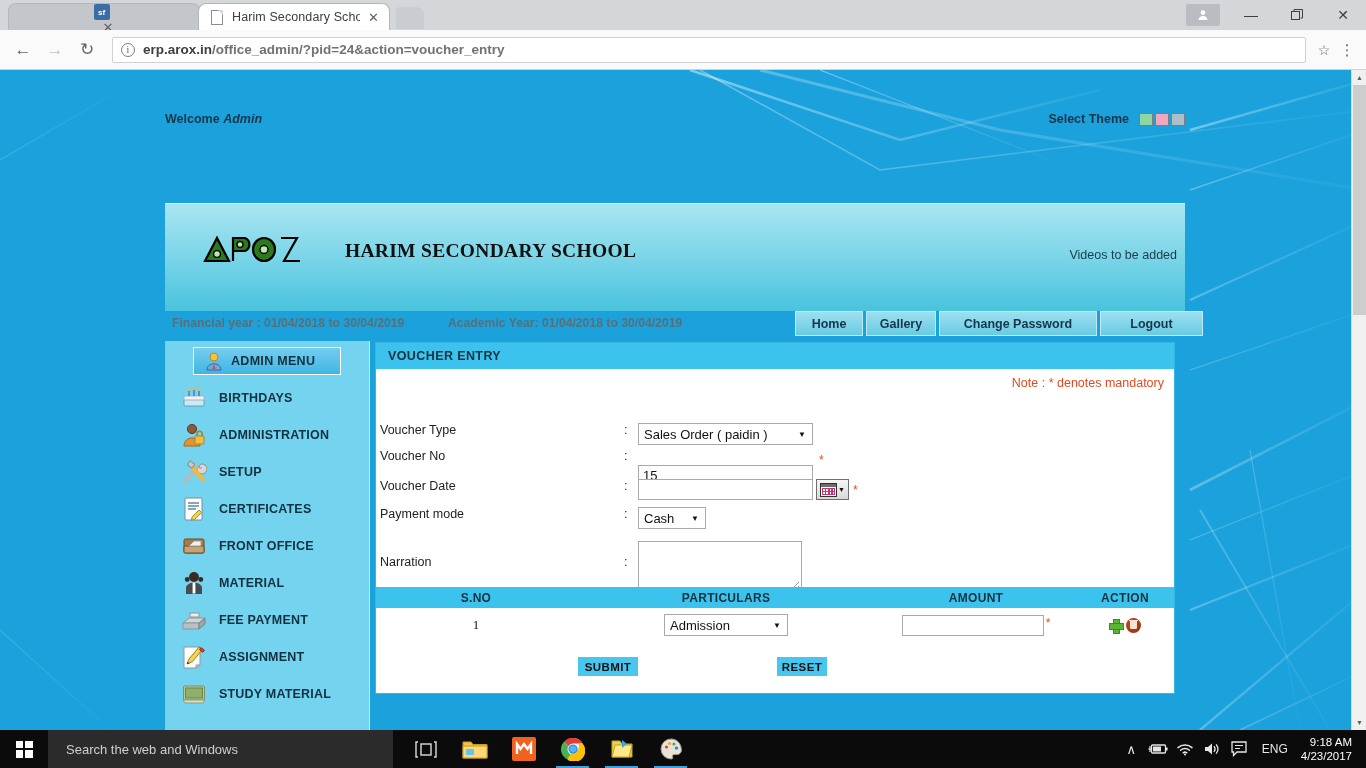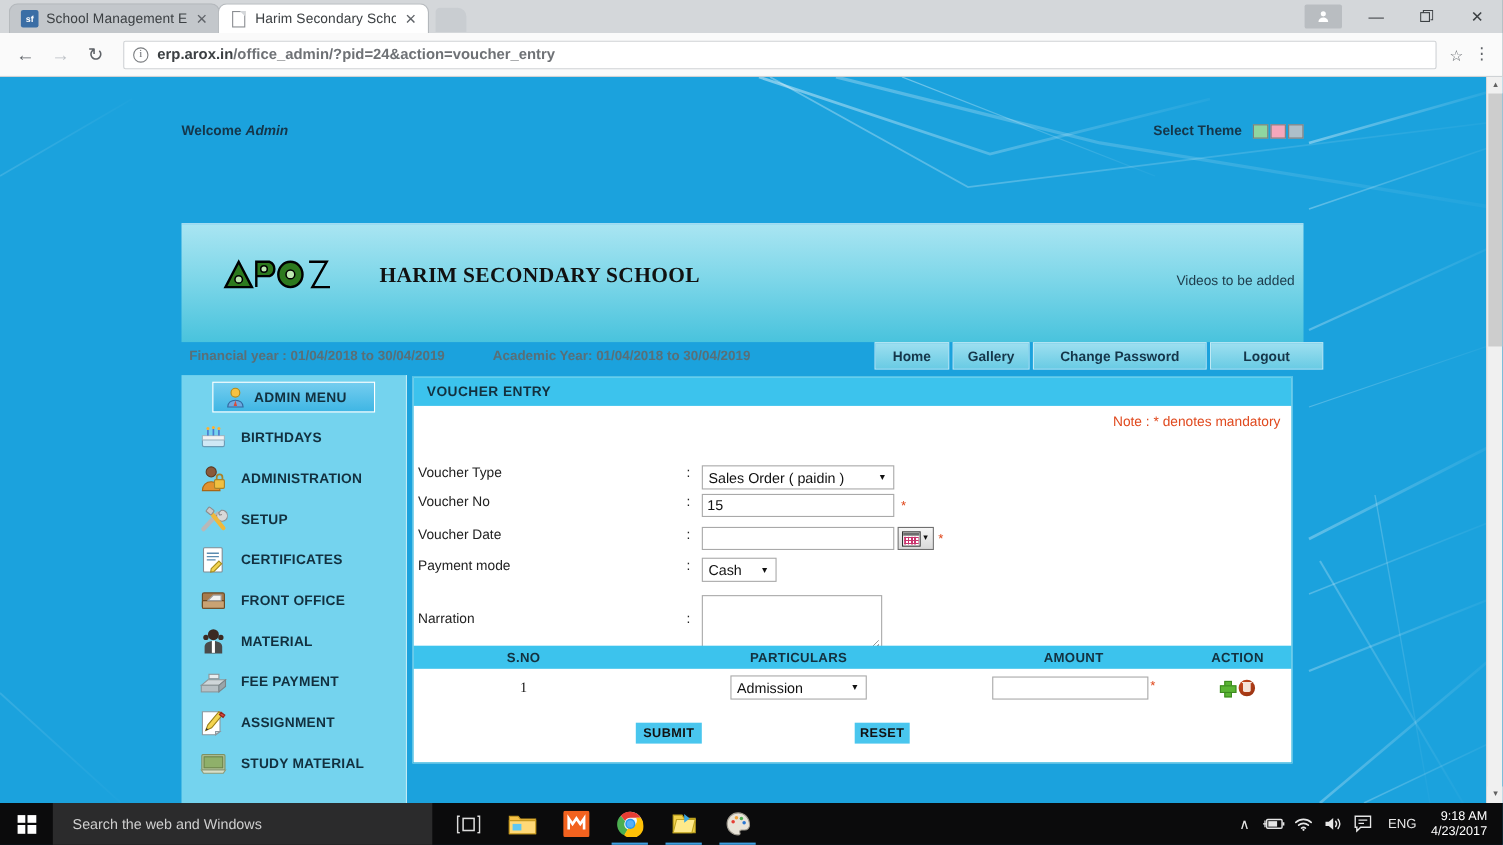--- a/index.html
+++ b/index.html
@@ -22,21 +22,21 @@
   .tab {
     position: absolute; top: 3px; height: 27px;
     display: flex; align-items: center;
     padding: 0 8px 0 10px;
     border-top-left-radius: 8px; border-top-right-radius: 8px;
     font-size: 12px; color: #3c4043;
     white-space: nowrap; overflow: hidden;
   }
   .tab.inactive {
     background: #c3c7cb;
-    border: 1px solid #b4b8bc; border-bottom: none;
+    border: 1px solid #b4b8bc; border-bottom: none; flex-direction: column;
   }
   .tab.active {
     background: #ffffff;
     border: 1px solid #b4b8bc; border-bottom: none;
     z-index: 5;
   }
   .tab-fav {
     width: 16px; height: 16px; margin-right: 7px; flex: none;
     display: flex; align-items: center; justify-content: center;
   }
@@ -685,21 +685,21 @@
             <span class="fcolon">:</span>
             <span class="sel" style="position:absolute;left:262px;width:175px;text-align:center;">
               <span>Sales Order ( paidin )</span>
               <span class="caret">▼</span>
             </span>
           </div>
 
           <div class="frow" style="top:80px;">
             <span class="flabel">Voucher No</span>
             <span class="fcolon">:</span>
-            <input class="inp" style="position: absolute; left: 262px; width: 175px;" value="15">
+            <input class="inp" style="position: absolute; left: 262px; width: 175px; margin-top: 16px;" value="15">
             <span class="req" style="position:absolute;left:443px;top:4px;">*</span>
           </div>
 
           <div class="frow" style="top:110px;">
             <span class="flabel">Voucher Date</span>
             <span class="fcolon">:</span>
             <input class="inp" style="position: absolute; left: 262px; width: 175px;" value="">
             <span class="cal-btn" style="position:absolute;left:440px;">
               <span class="cal-glyph">
                 <span class="cal-dots"></span>

